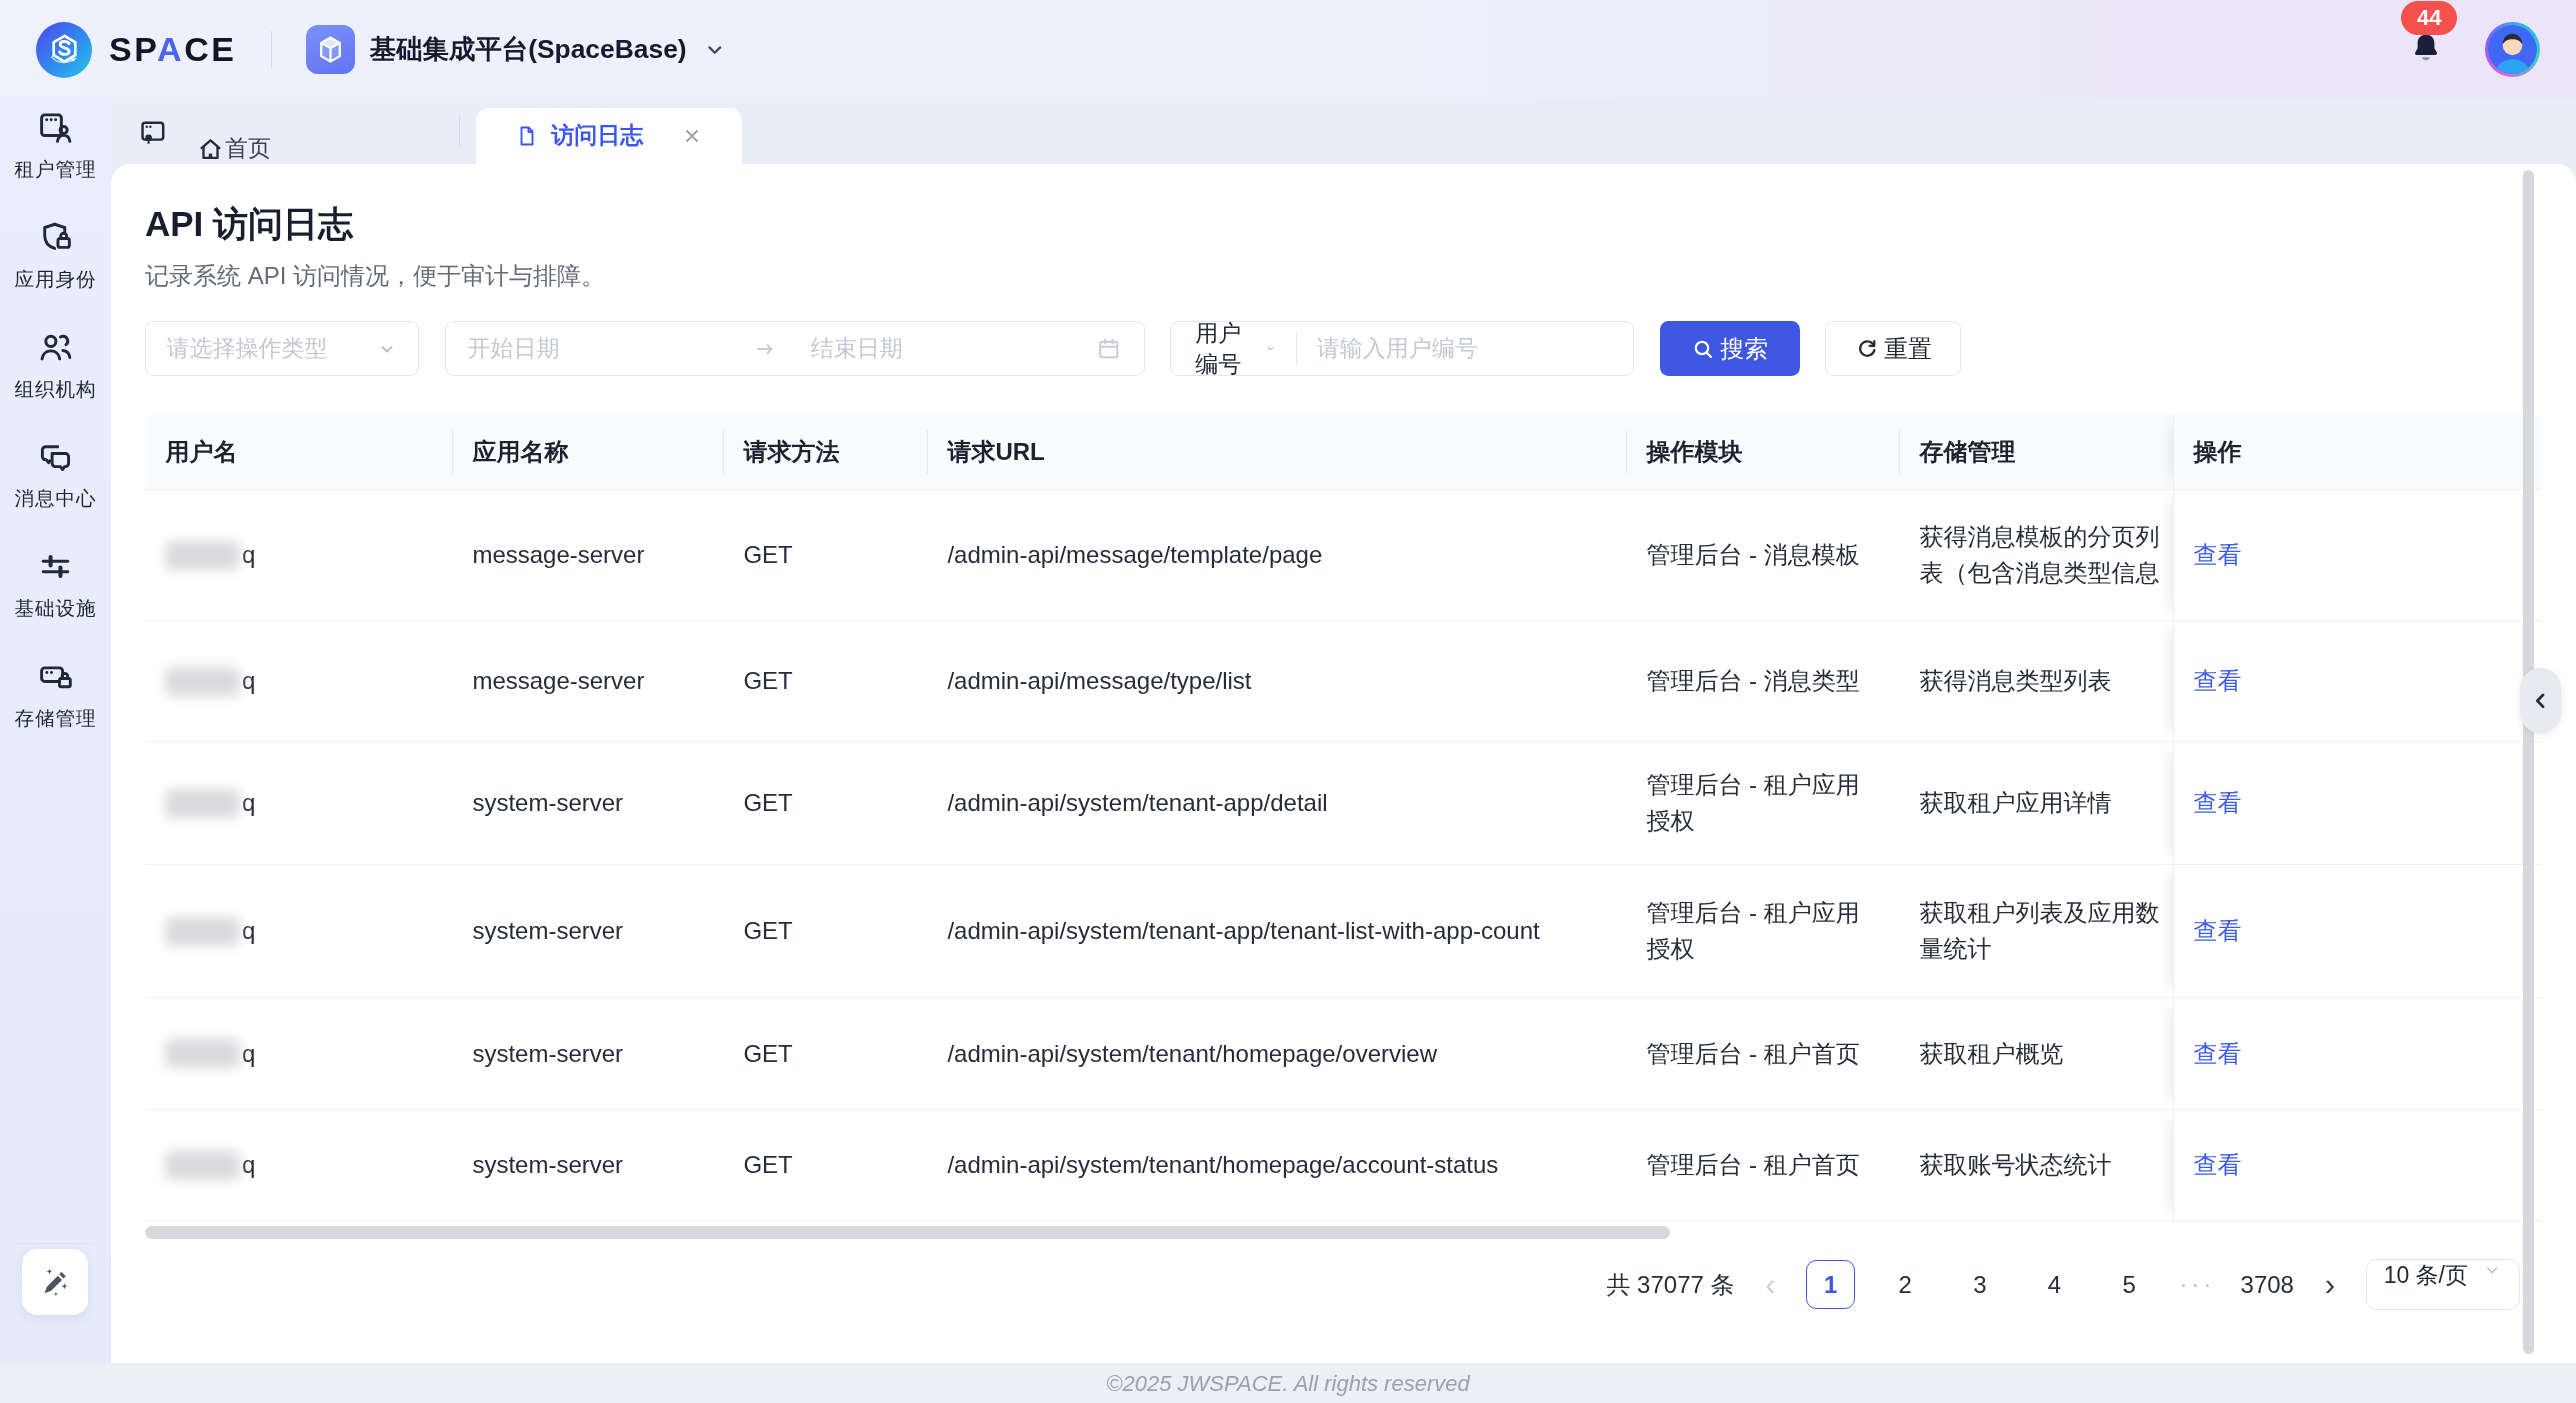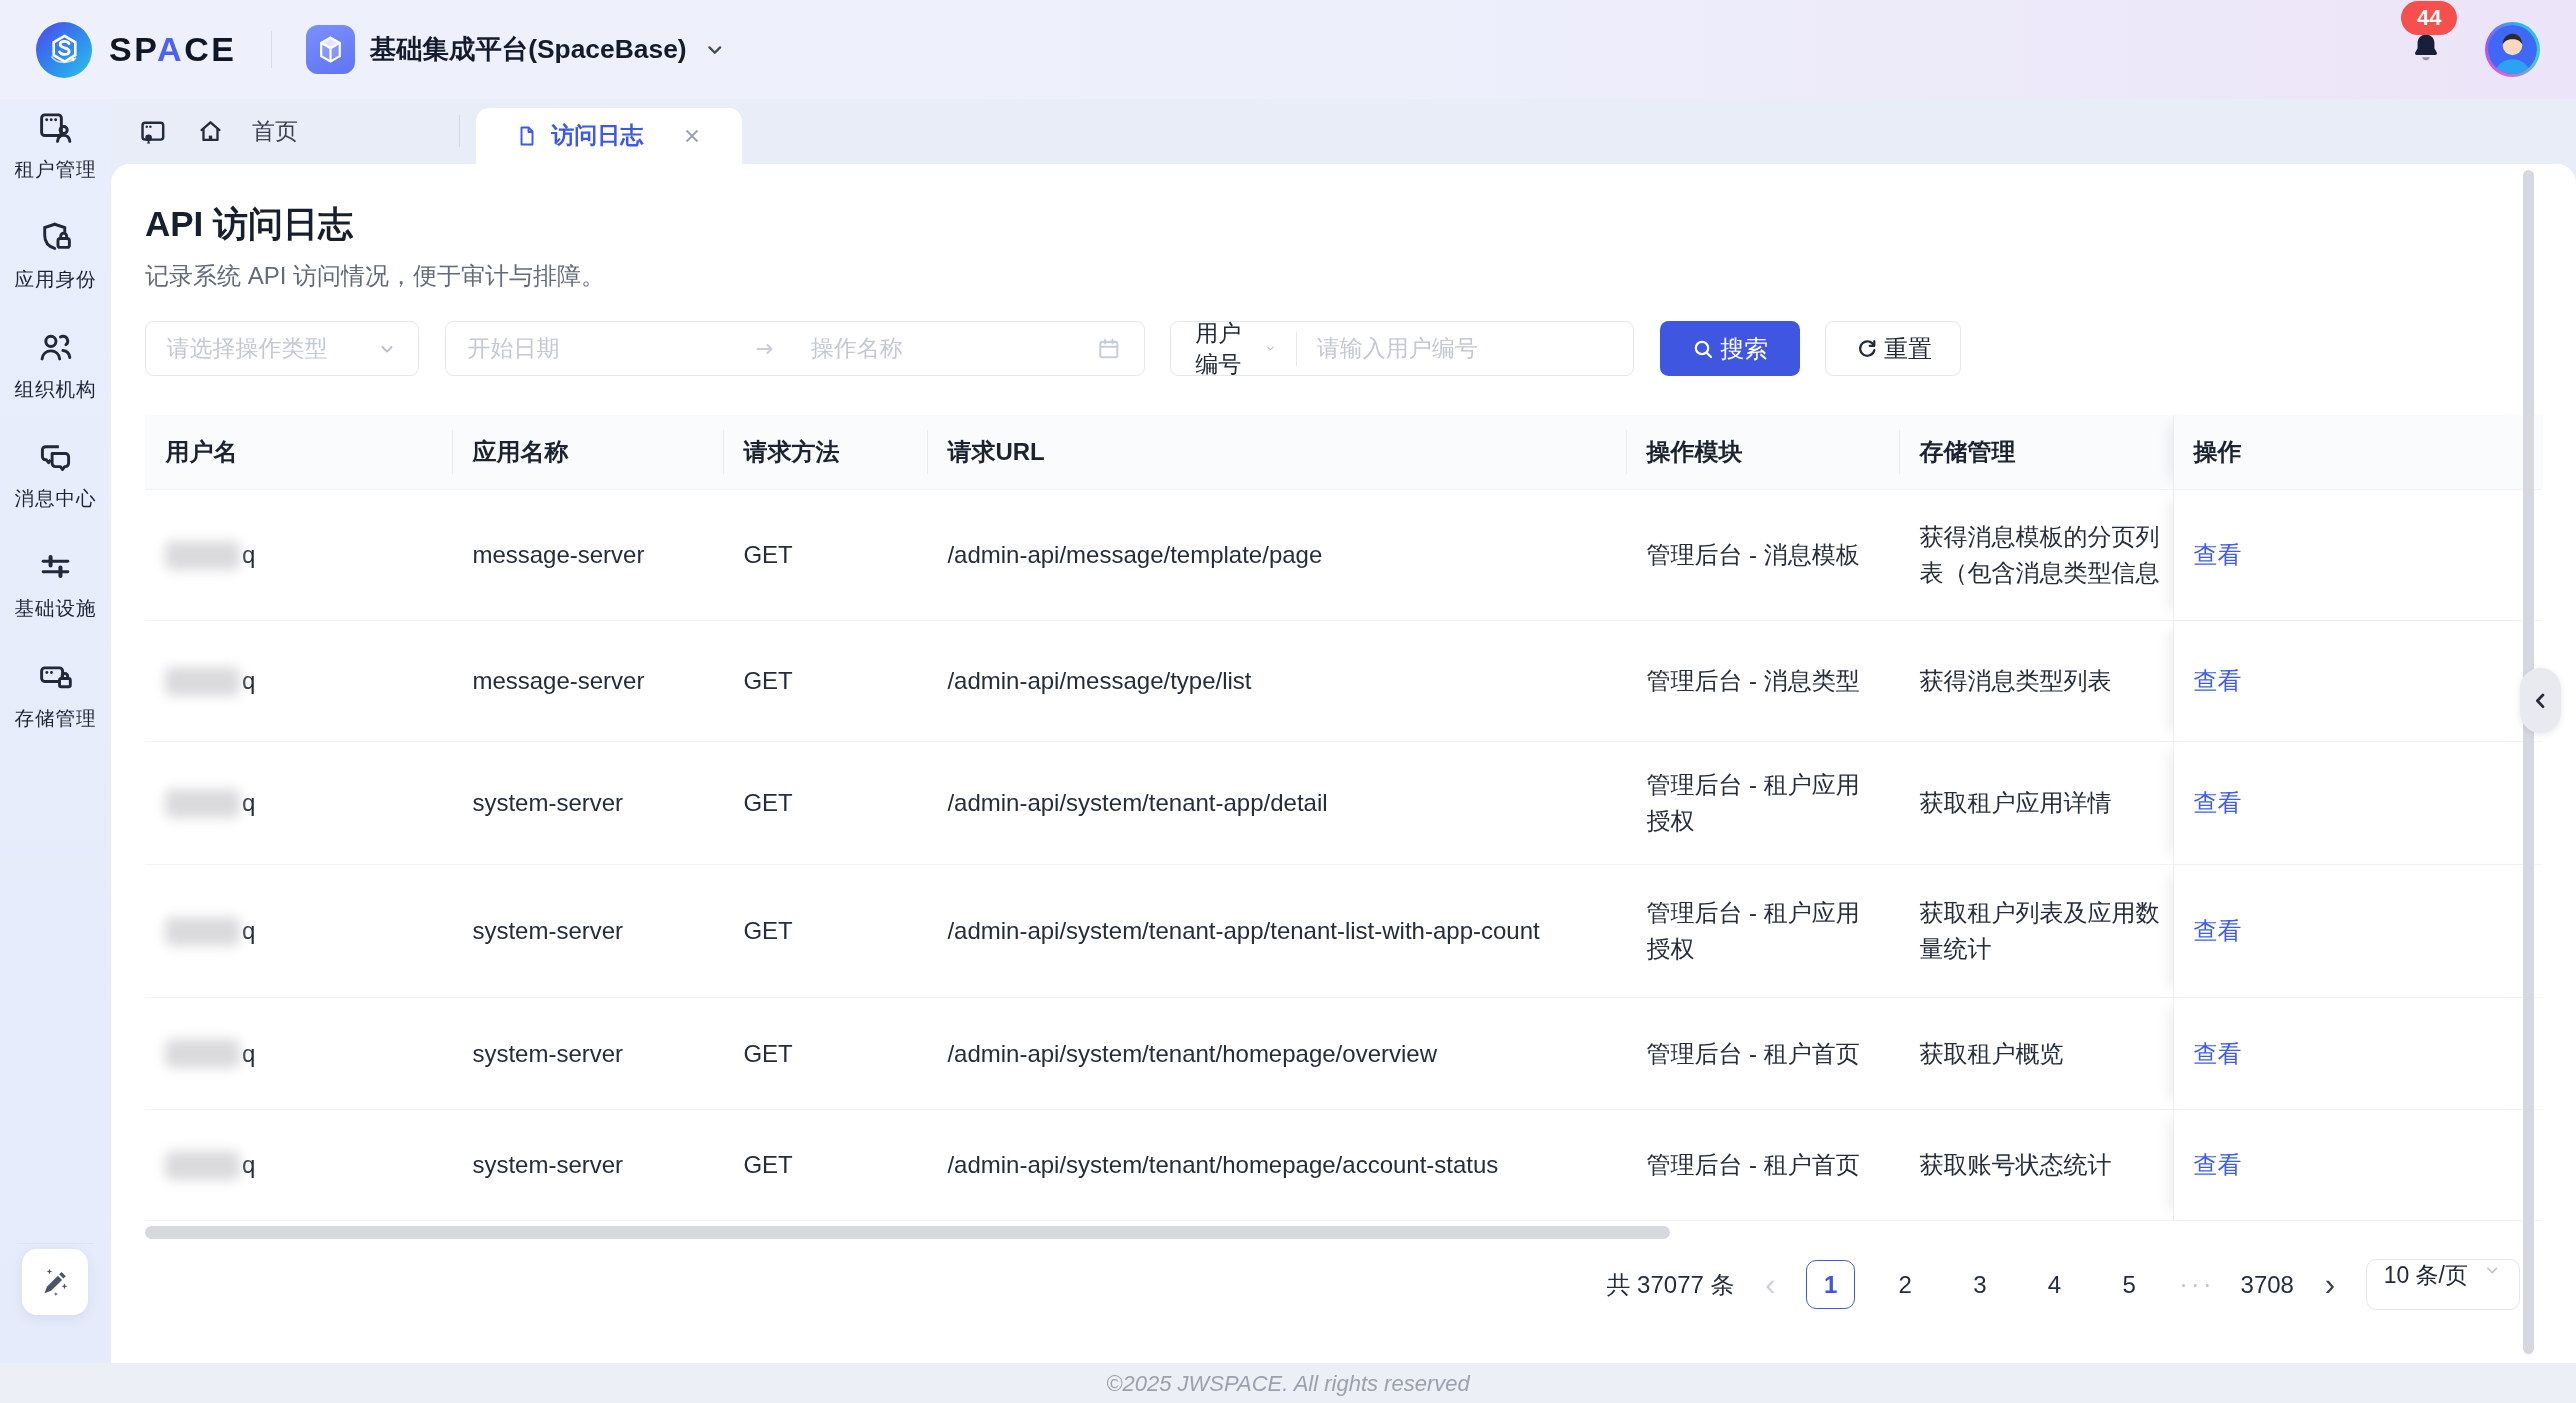--- a/index.html
+++ b/index.html
@@ -27,21 +27,21 @@
   .sidebar { position:absolute; left:0; top:99px; width:111px; bottom:41px; background:linear-gradient(180deg,#e9eefc,#e5ebfa); display:flex; flex-direction:column; align-items:center; padding-top:10.2px; }
   .side-item { display:flex; flex-direction:column; align-items:center; gap:6.8px; margin-bottom:36px; cursor:pointer; }
   .side-label { font-size:19.6px; color:#1c2433; letter-spacing:0.9px; }
   .side-divider { position:absolute; bottom:119px; left:17px; width:77px; height:0.9px; background:#dde3f0; }
   .magic-btn { position:absolute; bottom:48px; left:22px; width:66px; height:66px; border:none; background:#fff; border-radius:15.3px; box-shadow:0 3.4px 12px rgba(40,60,120,.08); display:flex; align-items:center; justify-content:center; cursor:pointer; }
 
   
   .content { position:absolute; left:111px; top:99px; right:0; bottom:41px; }
   .tabstrip { position:relative; height:65px; }
   .tab-toggle { position:absolute; left:27px; top:18px; cursor:pointer; }
-  .home-tab { position:absolute; left:85px; top:0; height:65px; display:flex; align-items:center; gap:27px; cursor:pointer; }
+  .home-tab { position:absolute; left:85px; top:0; height:65px; display:flex; align-items:flex-end; gap:0; cursor:pointer; }
   .home-tab span { font-size:23px; color:#3a4150; }
   .tab-divider { position:absolute; left:348px; top:16px; width:0.9px; height:32px; background:#d4d8e4; }
   .active-tab { position:absolute; left:365px; top:8.5px; width:266px; height:56px; background:#fff; border-radius:13.6px 13.6px 0 0; display:flex; align-items:center; justify-content:center; gap:12px; cursor:pointer; }
   .active-tab .t { font-size:23px; font-weight:700; color:#3b57ee; }
   .active-tab .x { margin-left:25.6px; cursor:pointer; }
 
   
   .panel { position:absolute; top:65px; left:0; right:0; bottom:0; background:#fff; border-radius:19px 19px 0 0; padding:0 34px; overflow:hidden; }
   .page-title { margin-top:37px; font-size:35px; font-weight:700; color:#171f2e; }
   .page-sub { margin-top:12px; font-size:24px; color:#636b79; }
@@ -266,21 +266,21 @@
           <span class="ph">请选择操作类型</span>
           <svg width="22" height="22" viewBox="0 0 24 24" fill="none">
               <path d="M7 9.8l5 5 5-5" stroke="#b8bdc9" stroke-width="2" stroke-linecap="round" stroke-linejoin="round"></path>
             </svg>
         </div>
         <div class="ctl daterange">
           <span class="ph start">开始日期</span>
           <svg width="24" height="24" viewBox="0 0 24 24" fill="none">
               <path d="M4.5 12h14M14.5 8l4 4-4 4" stroke="#c9cdd8" stroke-width="1.9" stroke-linecap="round" stroke-linejoin="round"></path>
             </svg>
-          <span class="ph end">操作名称</span>
+          <span class="ph end">结束日期</span>
           <svg width="25.6" height="25.6" viewBox="0 0 24 24" fill="none">
             <rect x="4" y="5.5" width="16" height="14.5" rx="2" stroke="#c9cdd8" stroke-width="1.9"></rect>
             <path d="M4 10h16M8.5 3.5v3.5M15.5 3.5v3.5" stroke="#c9cdd8" stroke-width="1.9" stroke-linecap="round"></path>
           </svg>
         </div>
         <div class="ctl usergroup">
           <div class="ulabel">
             <span>用户编号</span>
             <svg width="20.4" height="20.4" viewBox="0 0 24 24" fill="none">
                 <path d="M7 9.8l5 5 5-5" stroke="#b8bdc9" stroke-width="2" stroke-linecap="round" stroke-linejoin="round"></path>

